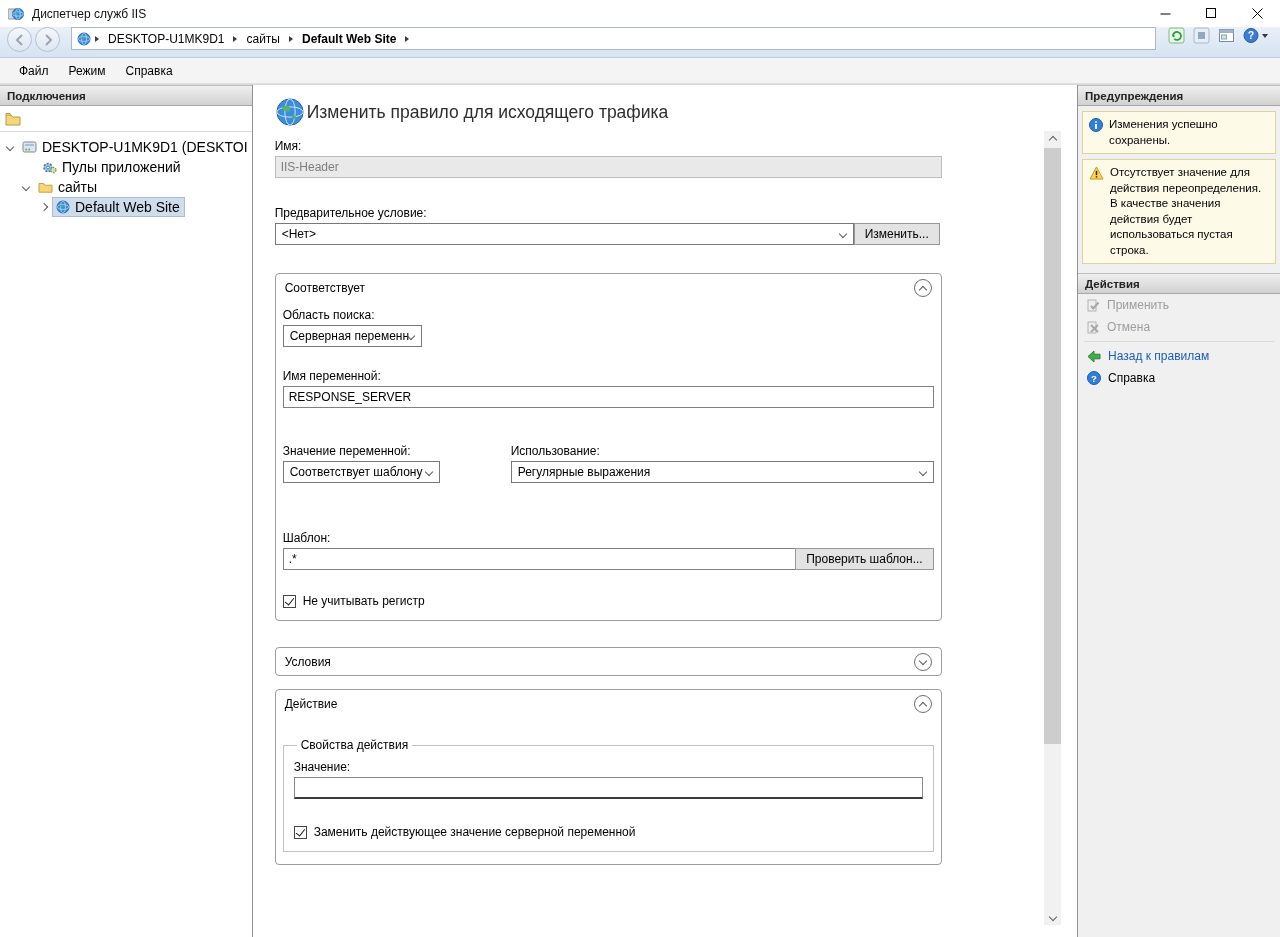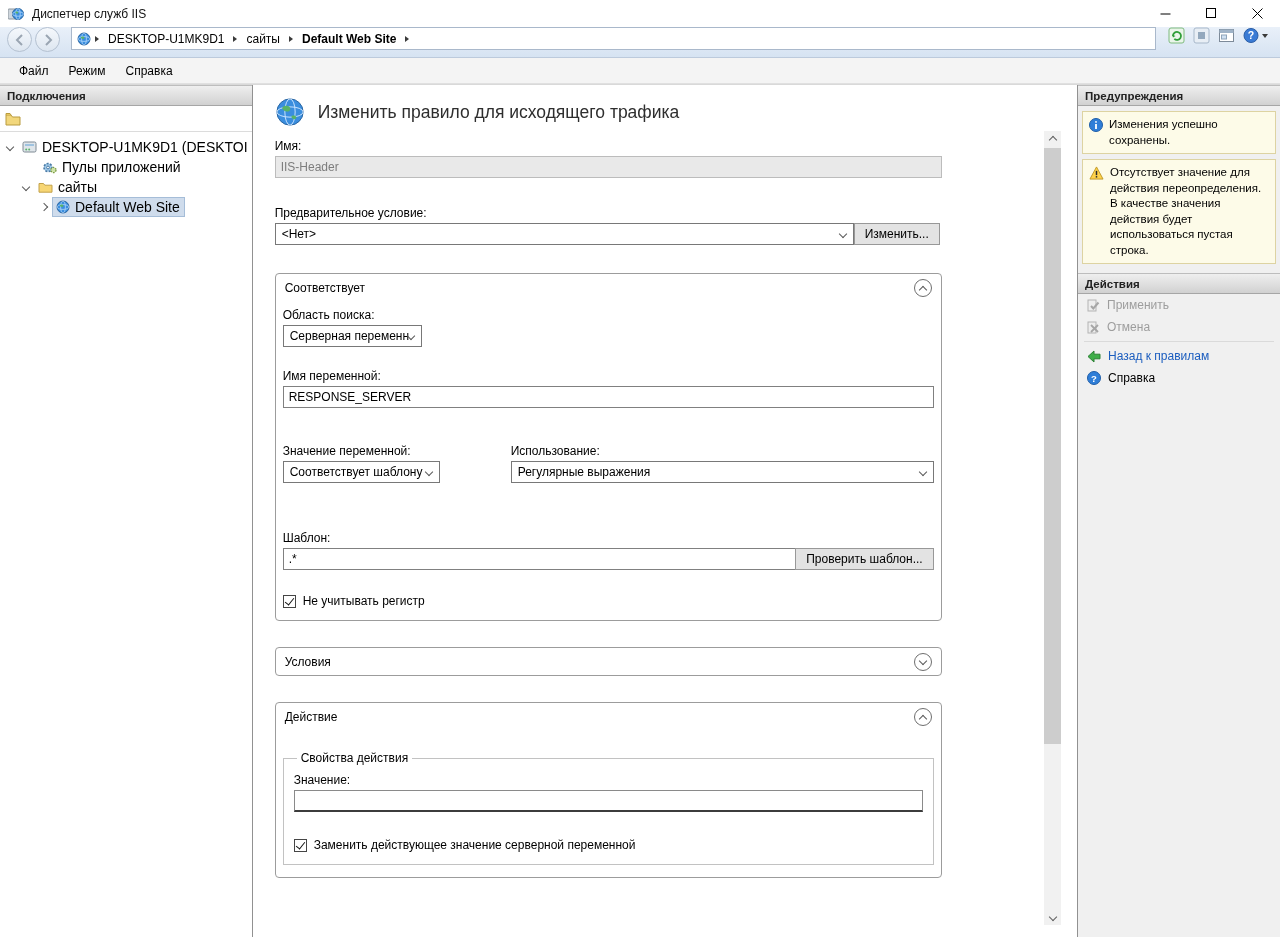--- a/index.html
+++ b/index.html
@@ -41,21 +41,21 @@
 .chev.down{transform:rotate(45deg)}
 .chev.right{transform:rotate(-45deg)}
 .chev.up{transform:rotate(-135deg)}
 .tree-row .sel{display:flex;align-items:center;gap:5px;padding:1px 4px 1px 3px;margin-left:6px}
 .tree-row.selected .sel{background:#cfdcec;outline:1px solid #a5bdd8}
 .ticon{display:flex;flex:0 0 auto}
 
 
 .center-panel{flex:1;background:#fff;position:relative;border-right:1px solid #919191;overflow:hidden}
 .content{position:absolute;top:12px;left:22px;width:667px}
-.page-head{display:flex;align-items:center;gap:13px;margin-bottom:12px}
+.page-head{display:flex;align-items:center;gap:2px;margin-bottom:12px}
 .page-title{font-size:17.5px;color:#2e2e2e;font-weight:400}
 .flabel{display:block;margin-bottom:3px}
 .tinput{height:22px;border:1px solid #808080;background:#fff;padding:0 5px;font:inherit;width:100%;color:#000;display:block}
 .tinput:disabled{background:#e9e9e9;border-color:#bcbcbc;color:#7d7d7d}
 .tinput.strong{border-color:#8a8a8a;border-bottom:2px solid #3c3c3c}
 .selectbox{height:22px;border:1px solid #787878;background:#fff;display:flex;align-items:center;padding:0 22px 0 6px;position:relative;white-space:nowrap;overflow:hidden}
 .selectbox .chev{position:absolute;right:7px;top:7px;transform:rotate(45deg)}
 .btn{height:22px;background:#e3e3e3;border:1px solid #989898;padding:0 10px;font:inherit;display:inline-flex;align-items:center;justify-content:center;white-space:nowrap}
 .section{border:1px solid #9c9c9c;border-radius:4px;margin-top:28px;background:#fff}
 .sec-head{height:27px;display:flex;align-items:center;padding:0 9px}
@@ -338,21 +338,21 @@
 
         <div class="section" style="margin-top:26px">
           <div class="sec-head">
             <span>Условия</span>
             <span class="round-btn">
                 <span class="chev down"></span>
               </span>
           </div>
         </div>
 
-        <div class="section" style="margin-top:26px">
+        <div class="section" style="margin-top:13px">
           <div class="sec-head">
             <span>Действие</span>
             <span class="round-btn">
                 <span class="chev up"></span>
               </span>
           </div>
           <div class="sec-body">
             <fieldset class="groupbox">
               <legend>Свойства действия</legend>
               <label class="flabel" style="margin-top:4px">Значение:</label>

